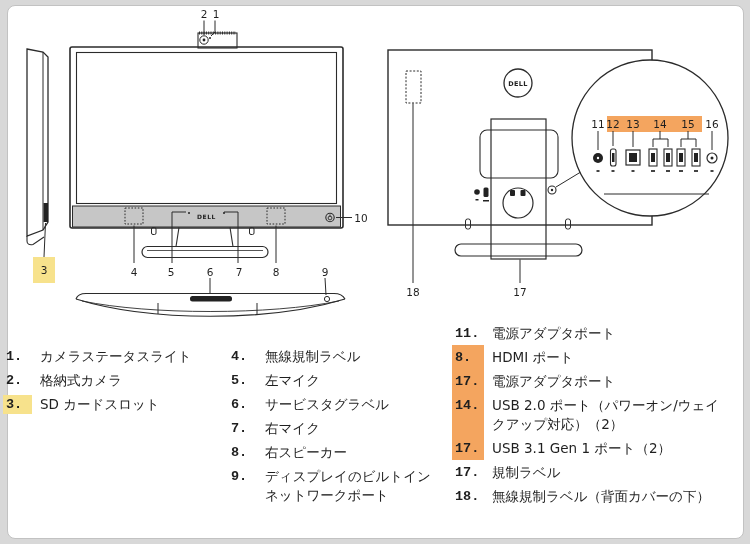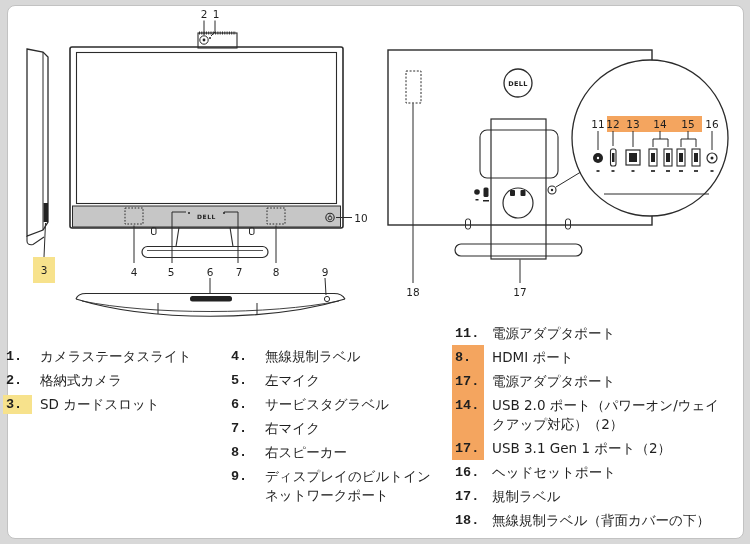--- a/index.html
+++ b/index.html
@@ -253,24 +253,20 @@
     <div class="lrow">
         <span class="lnum wide">14.</span>
         <span class="llabel">USB 2.0 ポート（パワーオン/ウェイ
 クアップ対応）（2）</span>
       </div>
     <div class="lrow">
         <span class="lnum wide">17.</span>
         <span class="llabel">USB 3.1 Gen 1 ポート（2）</span>
       </div>
     <div class="lrow">
-        <span class="lnum wide">16.</span>
-        <span class="llabel">ヘッドセットポート</span>
-      </div>
-    <div class="lrow">
         <span class="lnum wide">17.</span>
         <span class="llabel">規制ラベル</span>
       </div>
     <div class="lrow">
         <span class="lnum wide">18.</span>
         <span class="llabel">無線規制ラベル（背面カバーの下）</span>
       </div>
   </div>
 </div>
 

